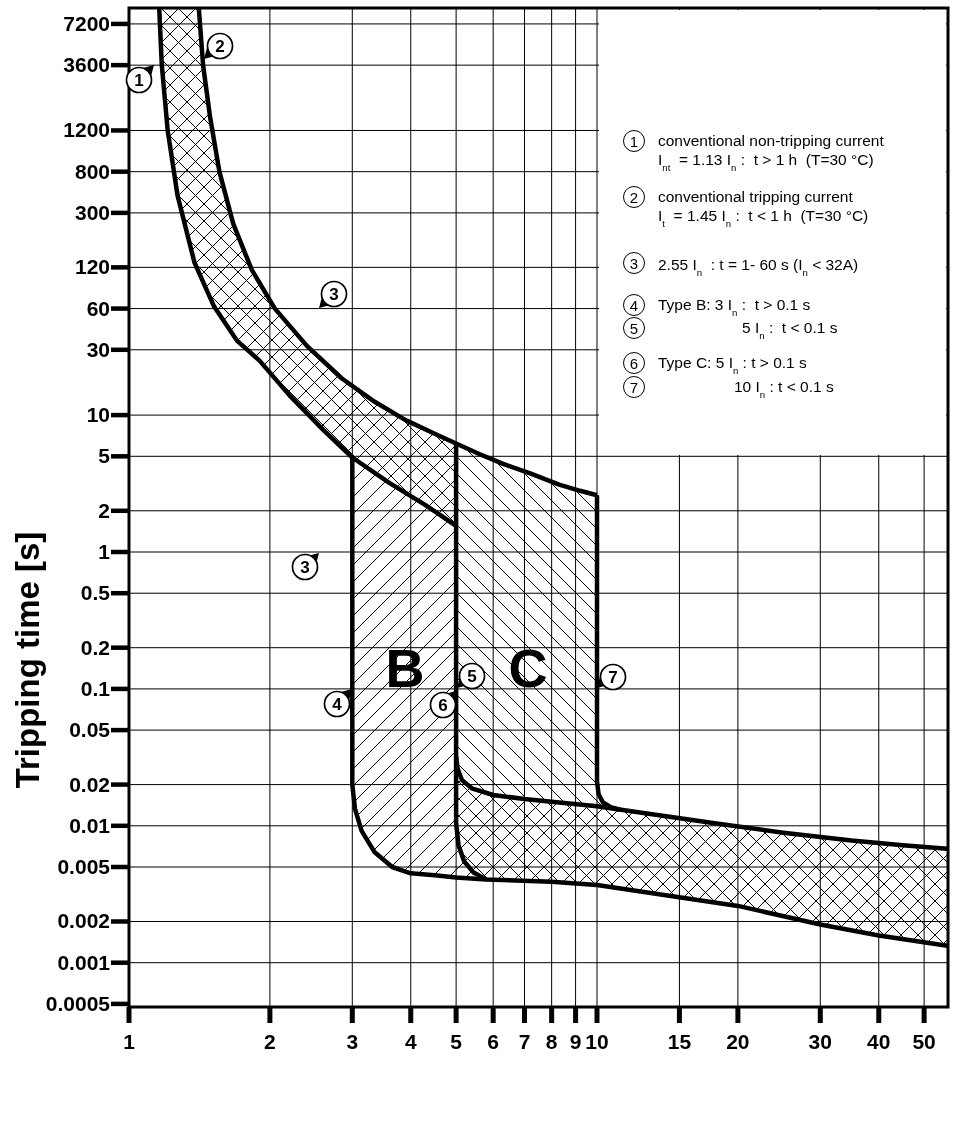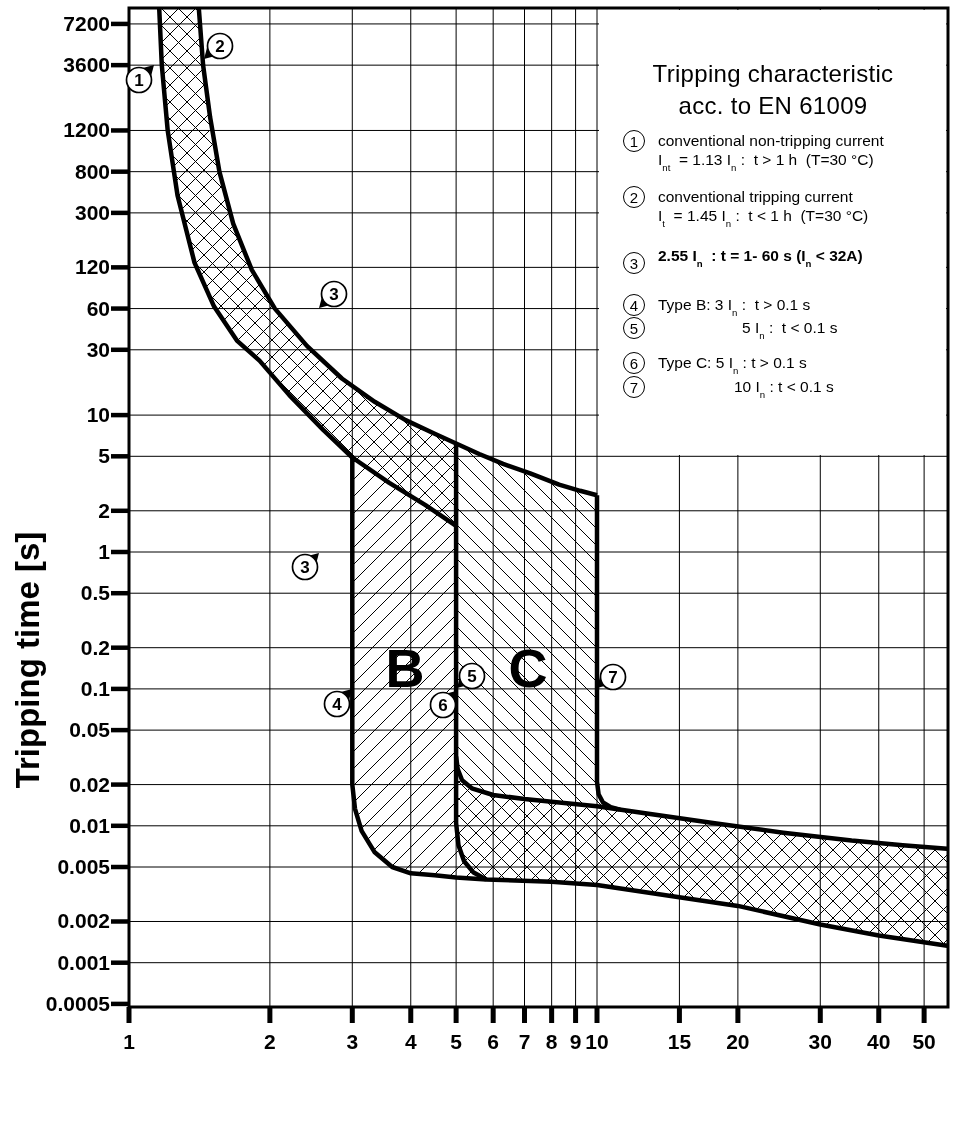--- a/index.html
+++ b/index.html
@@ -214,29 +214,27 @@
       <div class="xlab" style="left: 649.411px;">15</div>
       <div class="xlab" style="left: 707.882px;">20</div>
       <div class="xlab" style="left: 790.293px;">30</div>
       <div class="xlab" style="left: 848.764px;">40</div>
       <div class="xlab" style="left: 894.118px;">50</div>
     </div>
 
   <div id="ytitle">Tripping time [s]</div>
 
   <div id="legend">
-    <div class="lt" id="lt1">Tripping characteristic</div>
-    <div class="lt" id="lt2">acc. to EN 61009</div>
     <div id="legend-items">
         <span class="lgc" style="left: 23px; top: 120px;">1</span>
         <div class="lgt" style="top: 121px;">conventional non-tripping current<br>I<sub>nt</sub>&nbsp; = 1.13 I<sub>n</sub> :&nbsp; t &gt; 1 h&nbsp;  (T=30 °C)</div>
         <span class="lgc" style="left: 23px; top: 176px;">2</span>
         <div class="lgt" style="top: 177px;">conventional tripping current<br>I<sub>t</sub>&nbsp; = 1.45 I<sub>n</sub> :&nbsp; t &lt; 1 h&nbsp;  (T=30 °C)</div>
         <span class="lgc" style="left: 23px; top: 242px;">3</span>
-        <div class="lgt" style="top: 236px; font-weight: bold;">2.55 I<sub>n</sub>&nbsp; : t = 1- 60 s (I<sub>n</sub> &lt; 32A)</div>
+        <div class="lgt" style="top: 245px;">2.55 I<sub>n</sub>&nbsp; : t = 1- 60 s (I<sub>n</sub> &lt; 32A)</div>
         <span class="lgc" style="left: 23px; top: 284px;">4</span>
         <div class="lgt" style="top: 285px;">Type B: 3 I<sub>n</sub> :&nbsp; t &gt; 0.1 s</div>
         <span class="lgc" style="left: 23px; top: 307px;">5</span>
         <div class="lgt" style="top: 308px; left: 142px;">5 I<sub>n</sub> :&nbsp; t &lt; 0.1 s</div>
         <span class="lgc" style="left: 23px; top: 342px;">6</span>
         <div class="lgt" style="top: 343px;">Type C: 5 I<sub>n</sub> : t &gt; 0.1 s</div>
         <span class="lgc" style="left: 23px; top: 366px;">7</span>
         <div class="lgt" style="top: 367px; left: 134px;">10 I<sub>n</sub> : t &lt; 0.1 s</div>
       </div>
   </div>

